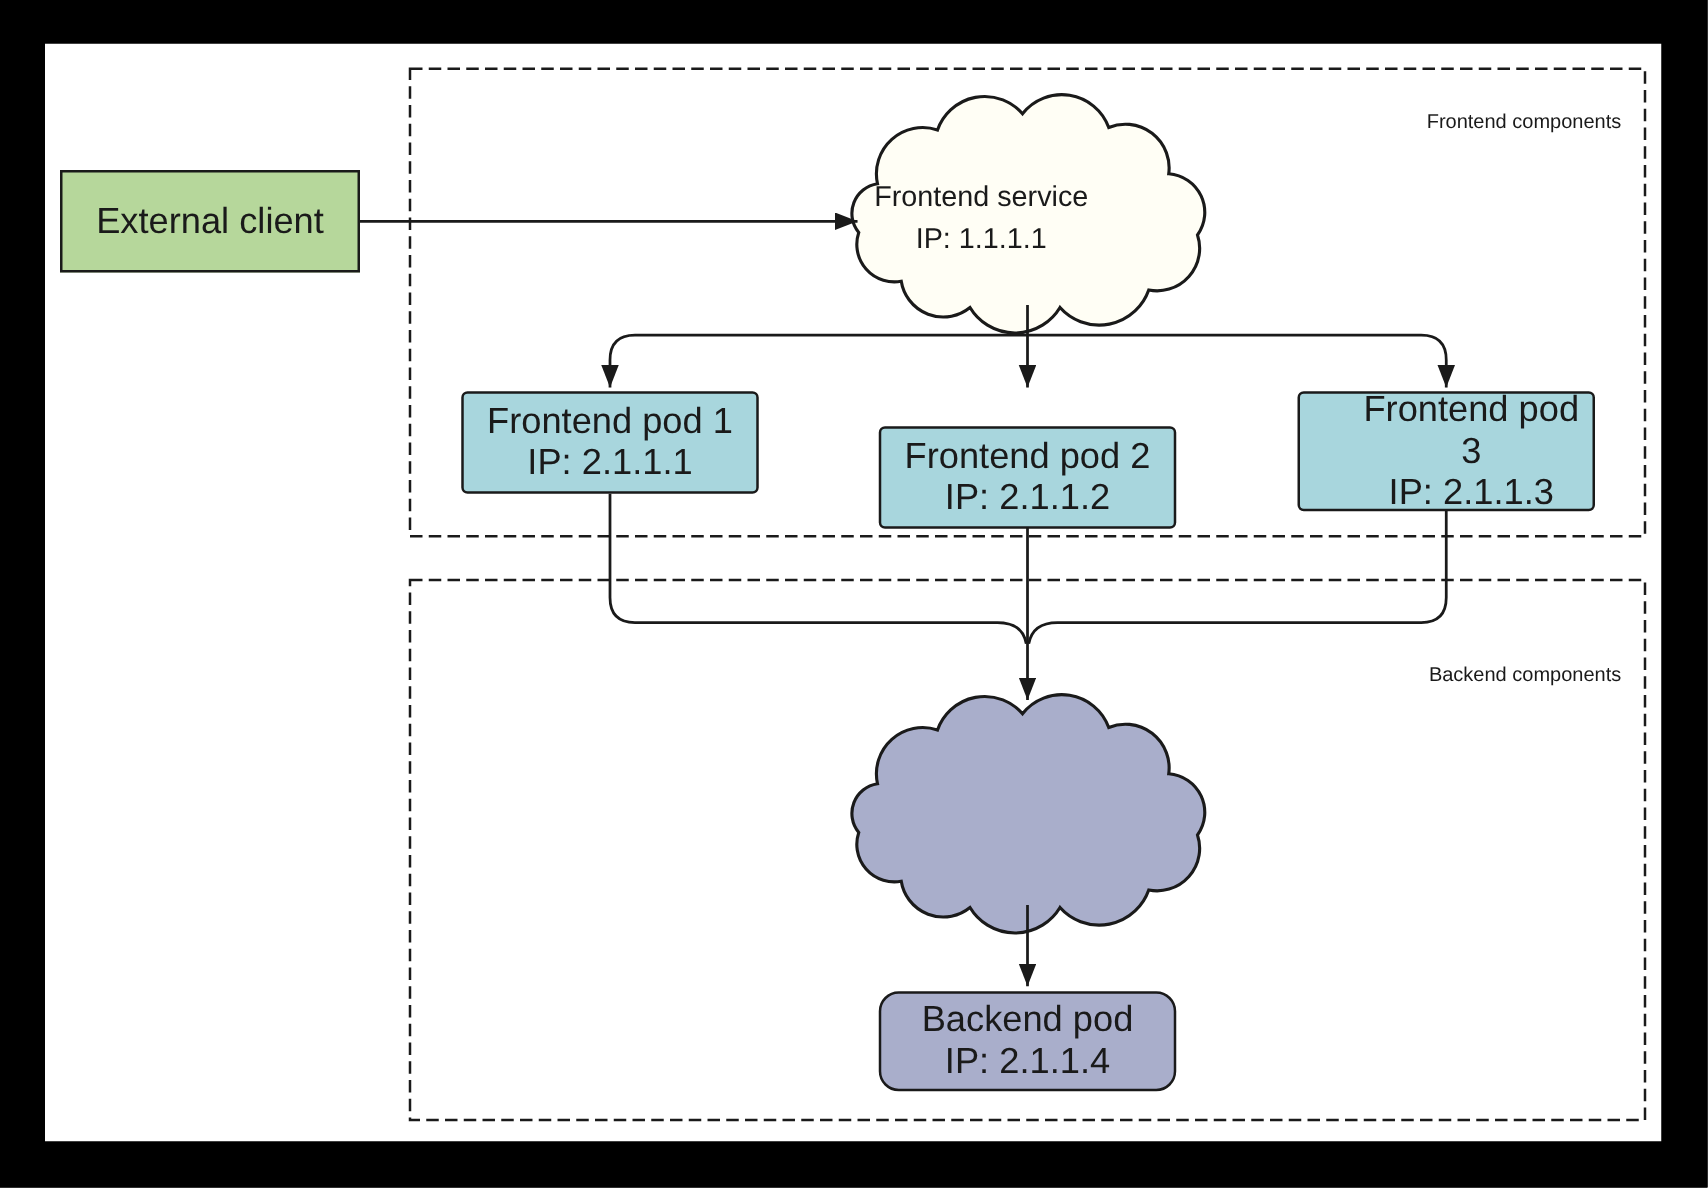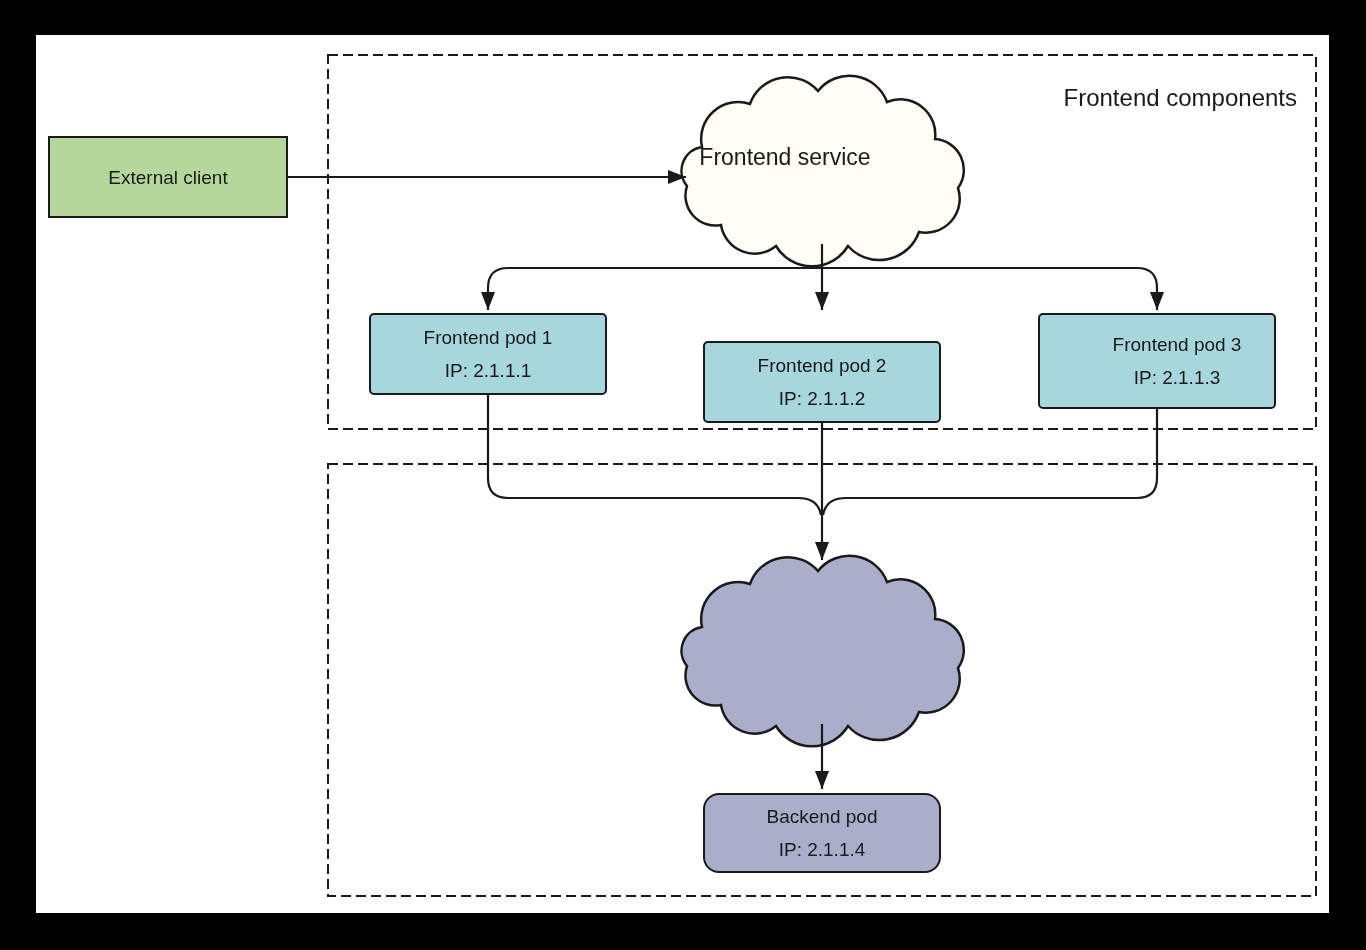--- a/index.html
+++ b/index.html
@@ -11,30 +11,30 @@
   svg.overlay{position:absolute;left:0;top:0;width:1366px;height:950px;}
   .dashed-box{fill:none;stroke:#1a1a1a;stroke-width:2;stroke-dasharray:10 5;}
   .cloud{stroke:#1a1a1a;stroke-width:2.5;}
   .cloud.frontend{fill:var(--cloud-frontend-fill,#fffef5);}
   .cloud.backend{fill:var(--cloud-backend-fill,#a9aecb);}
   .conn{fill:none;stroke:#1a1a1a;stroke-width:2.2;}
   .arrowhead{fill:#1a1a1a;}
   .node{
     position:absolute;display:flex;flex-direction:column;align-items:center;justify-content:center;
     border:2.5px solid #1a1a1a;box-sizing:border-box;
-    font-size:19px;line-height:33px;text-align:center;
+    font-size:29px;line-height:33px;text-align:center;
   }
   .node.ext{background:var(--green-fill,#b6d79b);}
   .node.pod{background:var(--teal-fill,#a8d6dd);border-radius:5px;}
   .node.bpod{background:var(--purple-fill,#a9aecb);border-radius:16px;}
   .cloud-label{
     position:absolute;width:300px;text-align:center;font-size:23px;line-height:33px;
   }
   .section-label{
-    position:absolute;width:297px;text-align:right;font-size:24px;line-height:28px;
+    position:absolute;width:297px;text-align:right;font-size:16px;line-height:28px;
   }
 </style>
 </head>
 <body>
 
 <div class="stage">
   <div class="page"></div>
 
   <svg class="overlay" viewBox="0 0 1366 950">
     <defs>
@@ -81,27 +81,29 @@
     <path class="conn" marker-end="url(#arrow)" d="M 822 268 L 1137 268 Q 1157 268 1157 288 L 1157 310"></path>
 
     <path class="conn" d="M 488 395 L 488 478 Q 488 498 508 498 L 798 498 Q 818 498 821 515"></path>
     <path class="conn" d="M 1157 395 L 1157 478 Q 1157 498 1137 498 L 846 498 Q 826 498 823 515"></path>
     <path class="conn" marker-end="url(#arrow)" d="M 822 395 L 822 560"></path>
 
     <path class="conn" marker-end="url(#arrow)" d="M 822 724 L 822 789"></path>
   </svg>
 
   <div class="section-label" style="left:1000px;top:84px;">Frontend components</div>
+  <div class="section-label" style="left:1000px;top:527px;">Backend components</div>
 
   <div class="node ext" style="left:48px;top:136px;width:240px;height:82px;">
     <div>External client</div>
   </div>
 
   <div class="cloud-label" style="left:635px;top:141px;">
     <div>Frontend service</div>
+    <div>IP: 1.1.1.1</div>
   </div>
 
   <div class="node pod" style="left:369px;top:313px;width:238px;height:82px;">
     <div>Frontend pod 1</div>
     <div>IP: 2.1.1.1</div>
   </div>
   <div class="node pod" style="left:703px;top:313px;width:238px;height:82px;margin-top:28px;">
     <div>Frontend pod 2</div>
     <div>IP: 2.1.1.2</div>
   </div>

